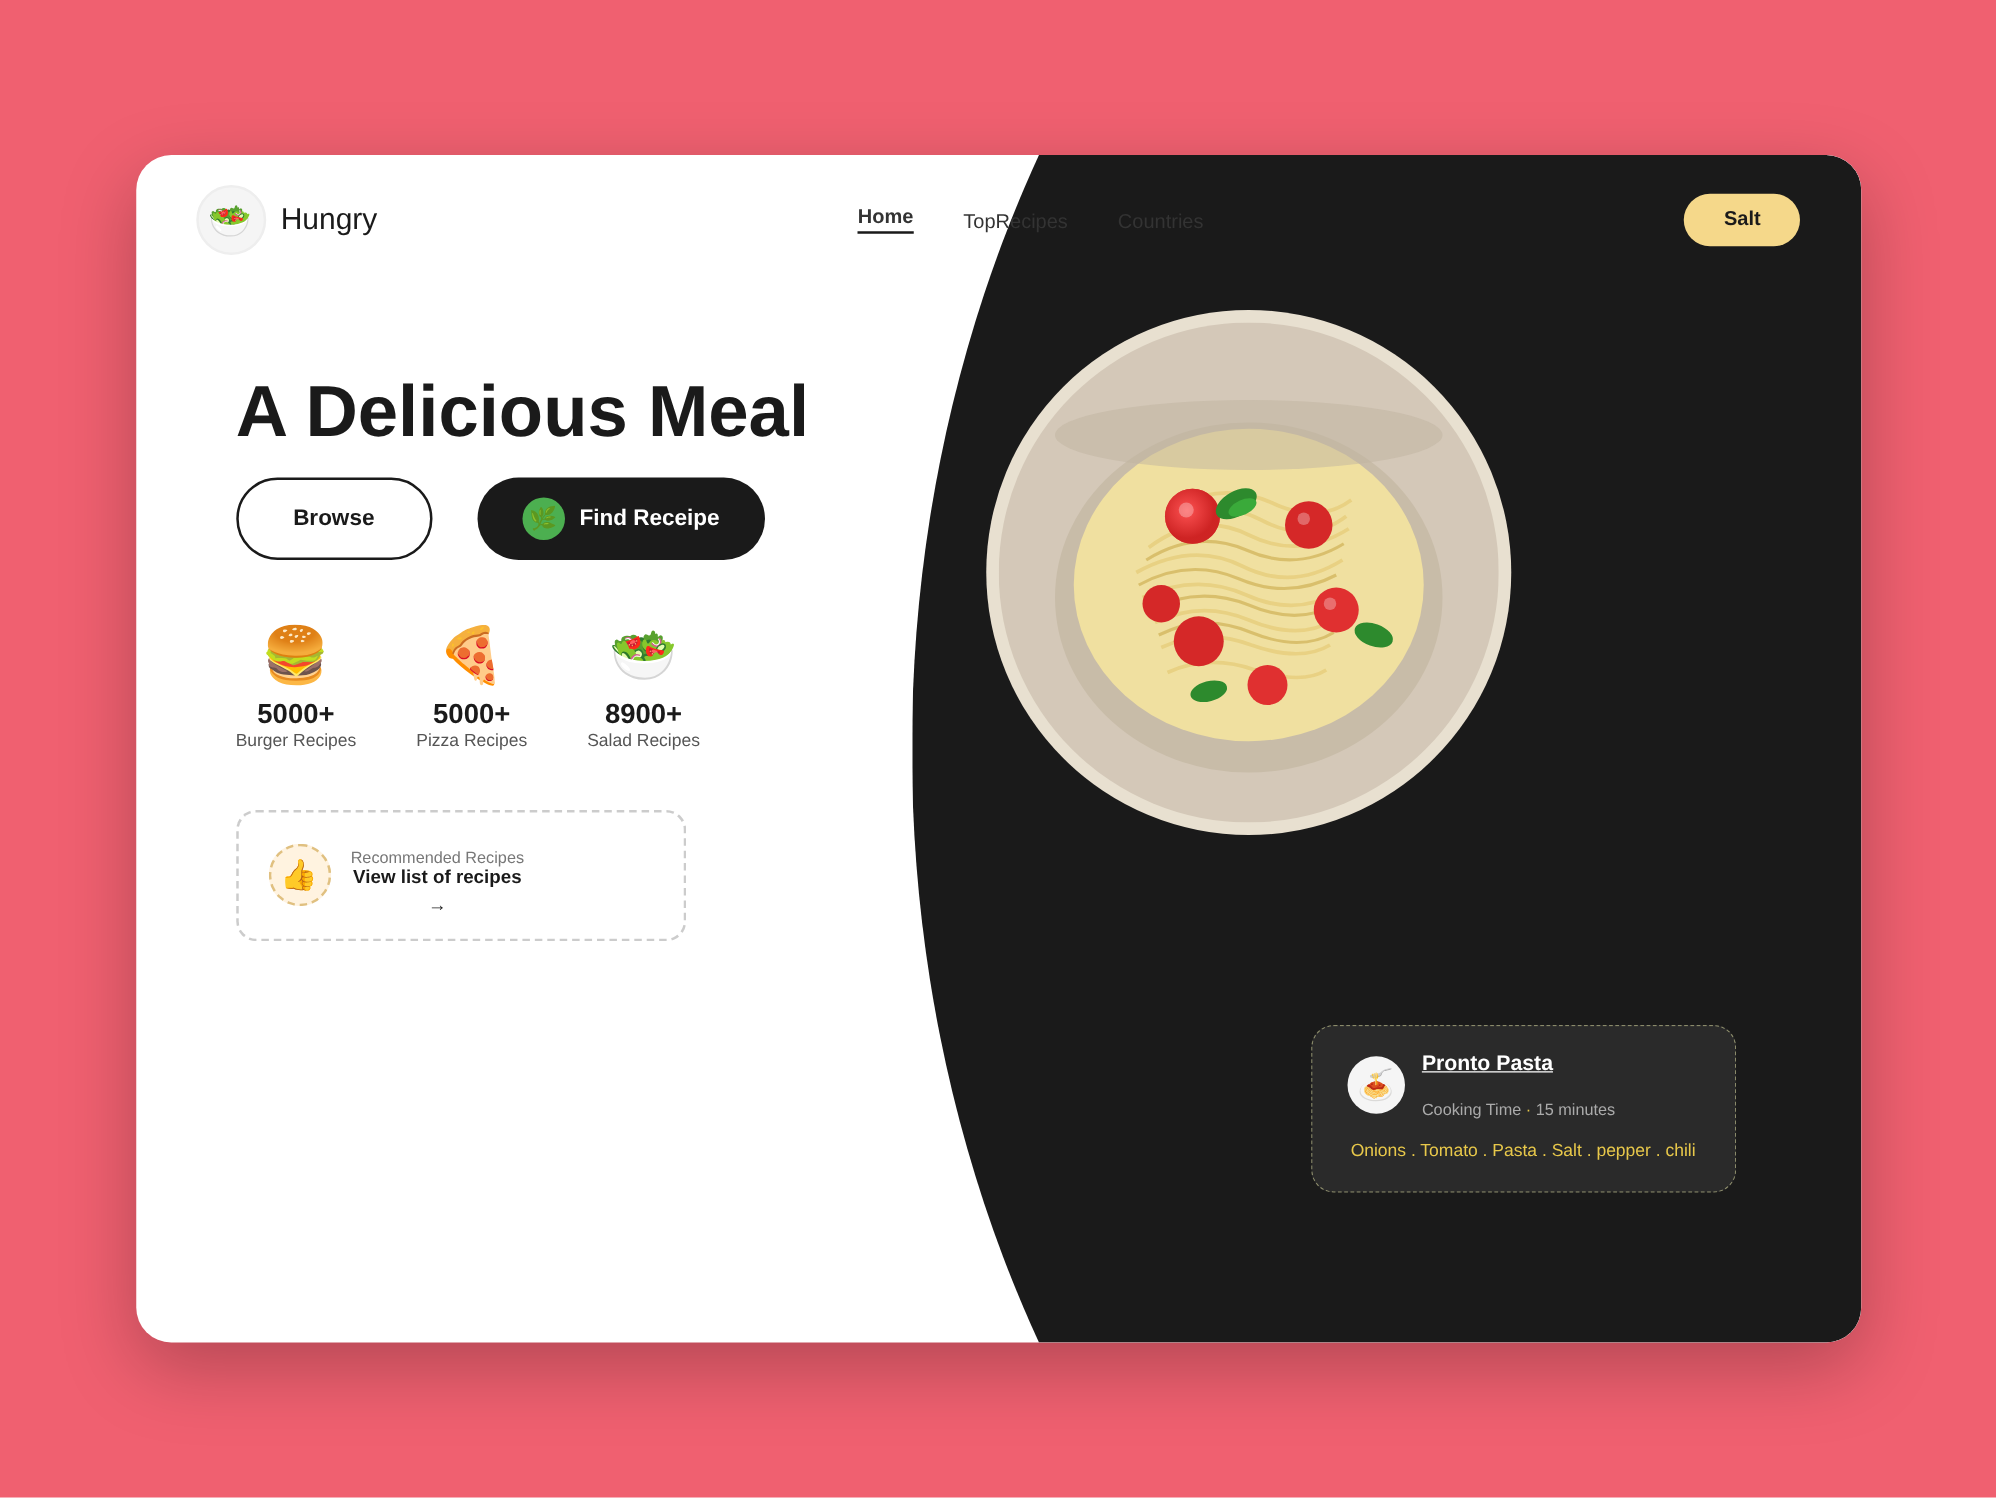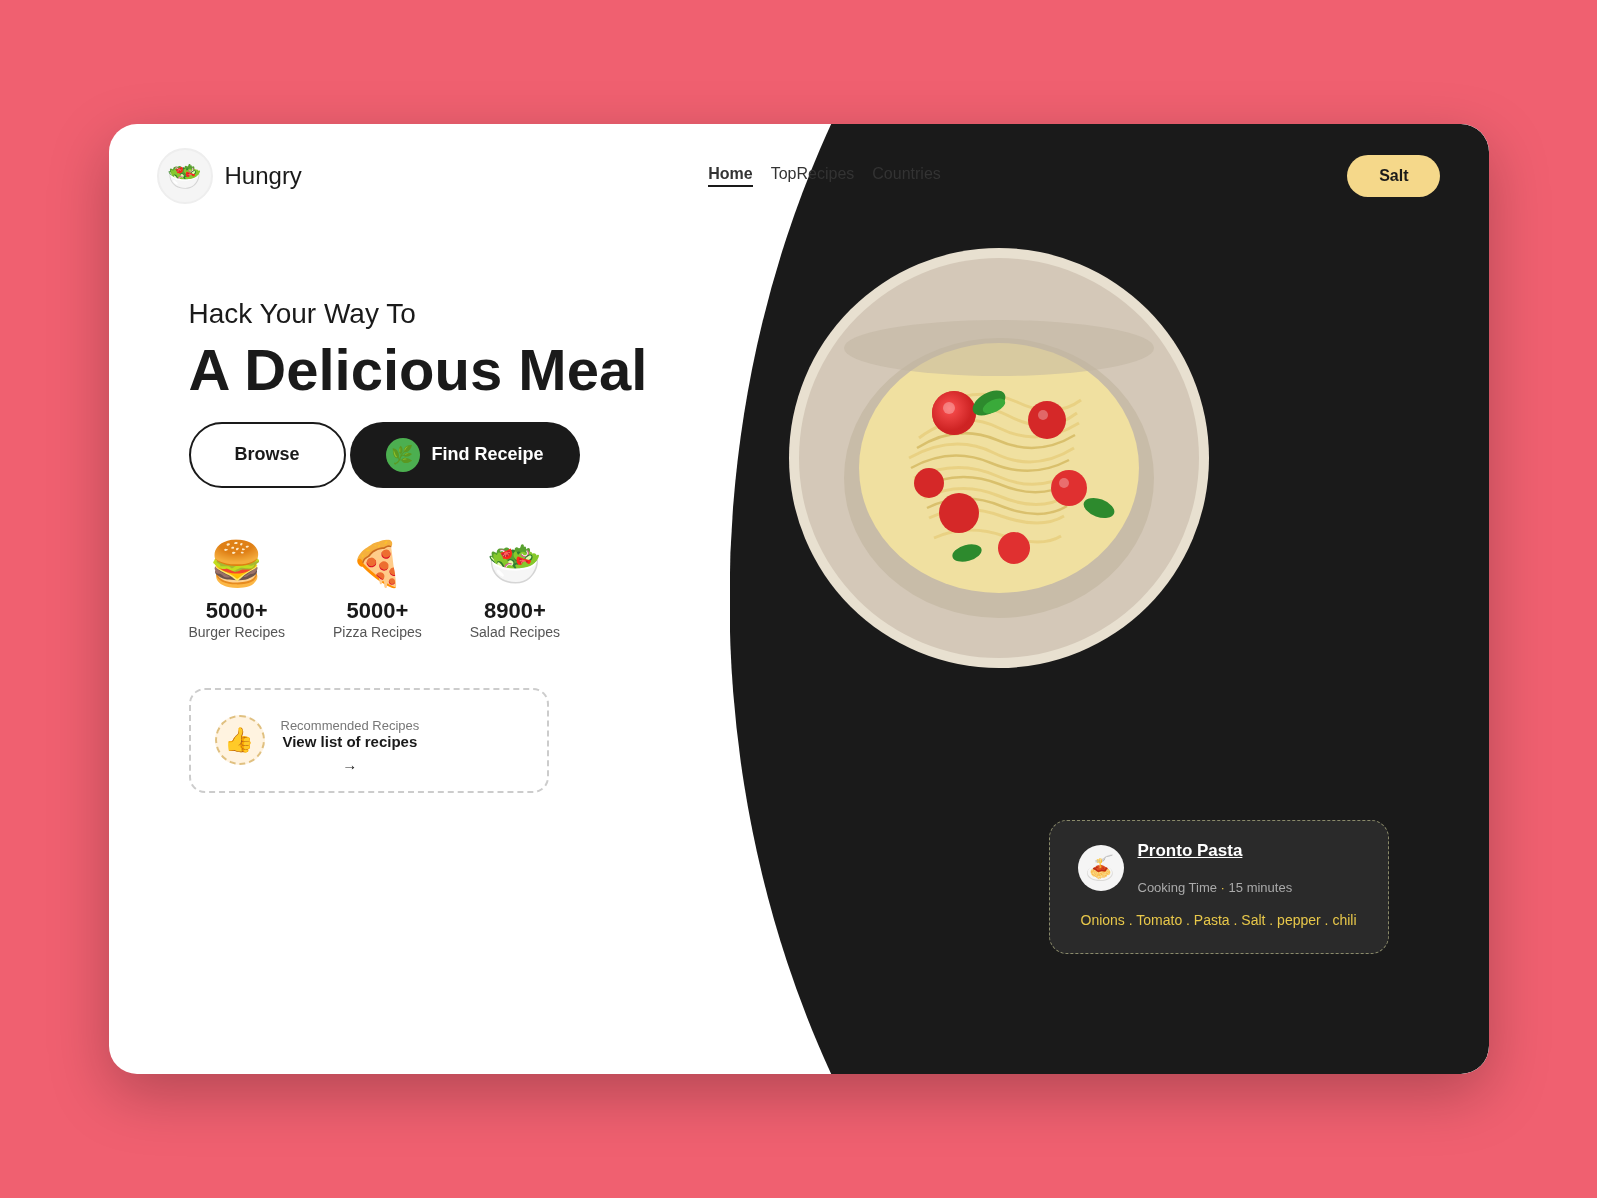--- a/index.html
+++ b/index.html
@@ -58,22 +58,22 @@
       border: 2px solid #eee;
       overflow: hidden;
     }
     .logo-text {
       font-size: 24px;
       font-weight: 400;
       color: #1a1a1a;
     }
     nav {
       display: flex;
-      gap: 18px;
-      align-items: flex-start;
+      gap: 40px;
+      align-items: flex-end;
     }
     .nav-link {
       font-size: 16px;
       color: #333;
       text-decoration: none;
       cursor: pointer;
       font-weight: 500;
     }
     .nav-link.active {
       font-weight: 700;
@@ -120,21 +120,21 @@
     }
     .hero-desc {
       font-size: 15px;
       color: #555;
       line-height: 1.6;
       max-width: 400px;
       margin-bottom: 40px;
     }
     .button-row {
       display: flex;
-      gap: 4px;
+      gap: 36px;
       margin-bottom: 50px;
     }
     .browse-btn {
       background: #fff;
       border: 2.5px solid #1a1a1a;
       border-radius: 40px;
       padding: 16px 44px;
       font-size: 18px;
       font-weight: 700;
       cursor: pointer;
@@ -322,21 +322,20 @@
       <a class="nav-link">TopRecipes</a>
       <a class="nav-link">Countries</a>
     </nav>
 
     <button class="login-btn">Salt</button>
   </header>
 
   <div class="main-content">
 
     <div class="left-section">
-      <p class="hero-subtitle">Hack Your Way To</p>
       <h1 class="hero-title">A Delicious Meal</h1>
 
       <div class="button-row">
         <button class="browse-btn">Browse</button>
         <button class="find-btn">
           <span class="find-btn-icon">
             <span>🌿</span>
           </span>
           <span>Find Receipe</span>
         </button>

